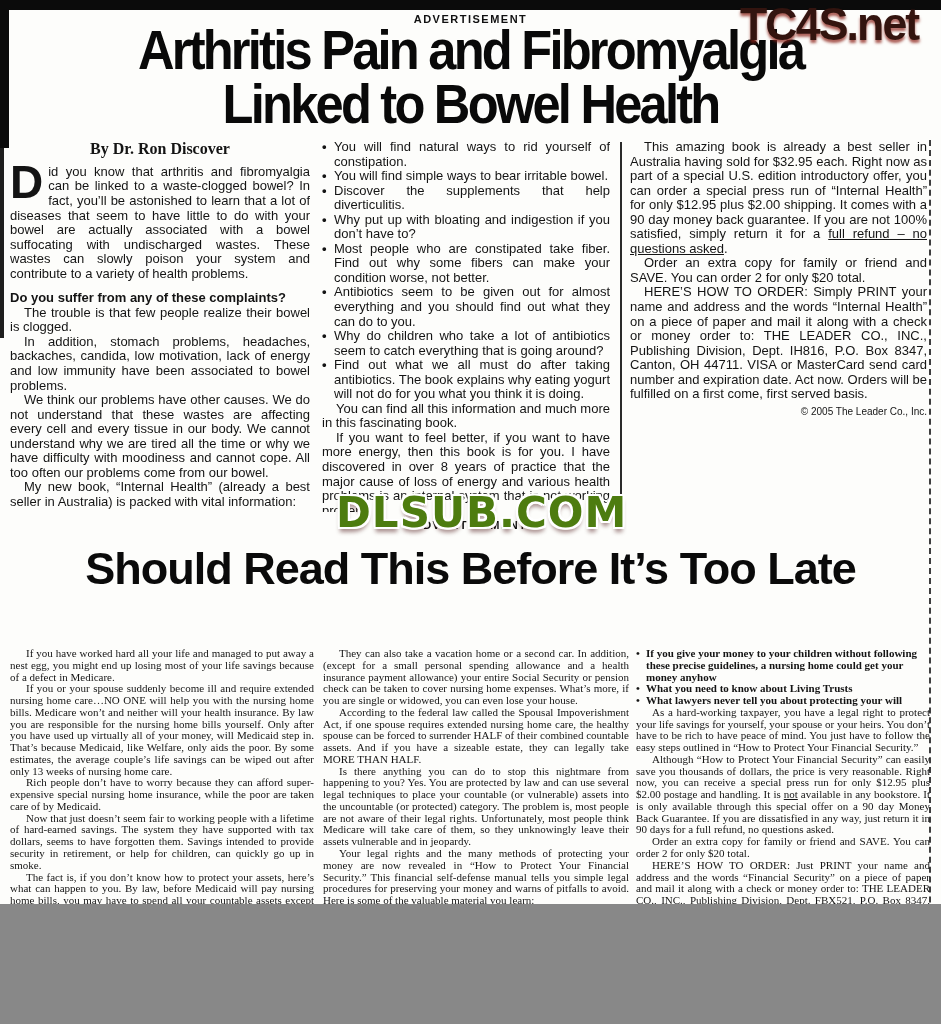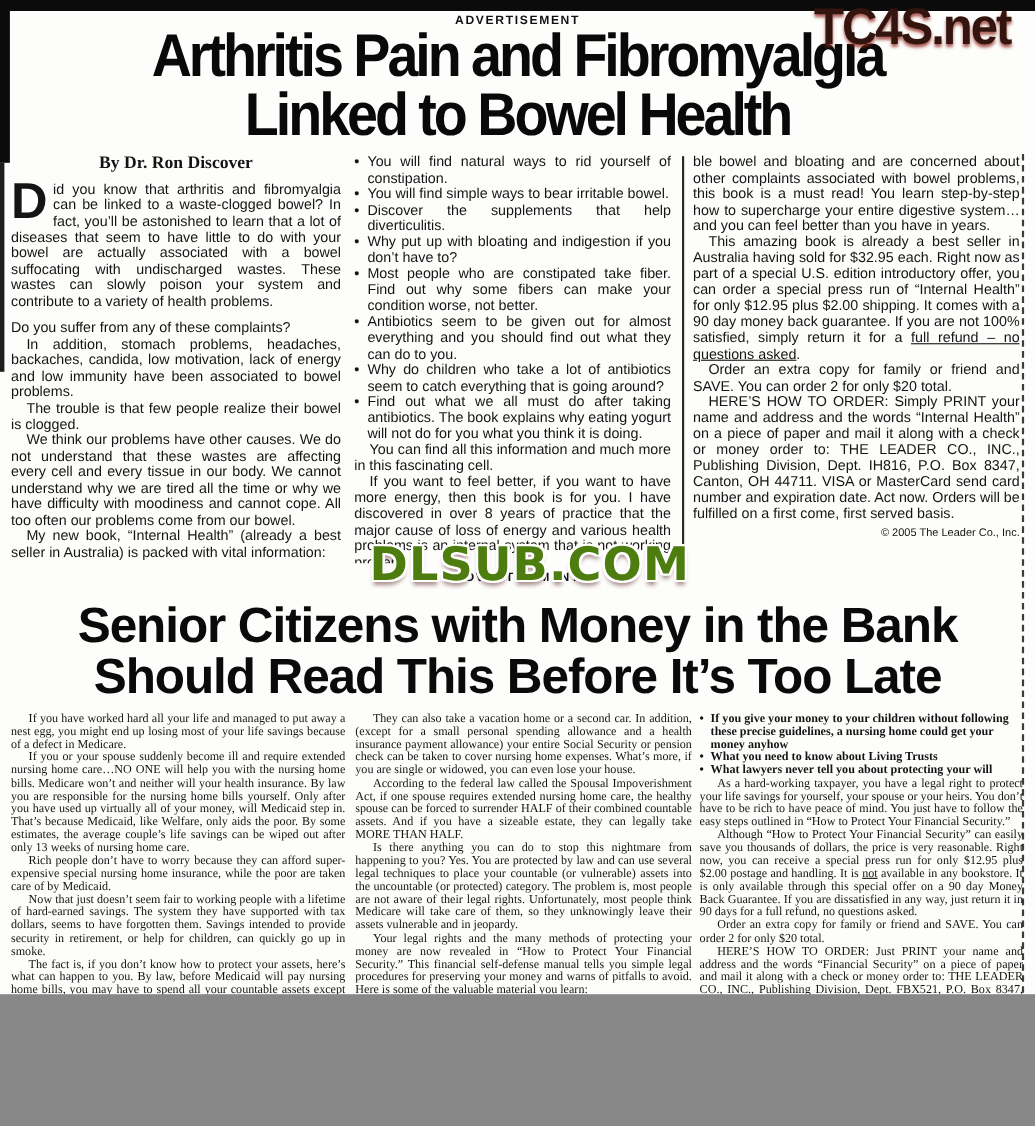--- a/index.html
+++ b/index.html
@@ -22,21 +22,21 @@
                font-size:55px;line-height:0.98;letter-spacing:-3px;transform:scaleX(0.92);color:#090909;}
   .a1col{position:absolute;top:140px;height:372px;font-size:13px;line-height:1.12;
          text-align:justify;overflow:hidden;}
   .a1col p{margin:0;}
   .c1{left:10px;width:300px;}
   .c2{left:322px;width:288px;}
   .c3{left:630px;width:297px;}
   .byline{font-family:"Liberation Serif",serif;font-weight:bold;font-size:16px;text-align:center;
           margin:0 0 7px 0;}
   .dropcap{float:left;font-weight:bold;font-size:46px;line-height:34px;padding-right:5px;}
-  .subhead{font-weight:normal;text-align:left;margin-top:10px !important;}
+  .subhead{font-weight:bold;text-align:left;margin-top:10px !important;}
   .ind{text-indent:14px;}
   .blt{display:flex;}
   .blt .dot{flex:0 0 12px;font-weight:bold;}
   .blt .bt{flex:1;text-align:justify;}
   .ul{text-decoration:underline;}
   .copy{text-align:right;font-size:10px;margin-top:4px !important;}
 
   
   .a2-headline{position:absolute;top:546px;left:0;width:941px;text-align:center;font-weight:bold;
                font-size:45px;line-height:1.02;letter-spacing:-1px;color:#0a0a0a;}
@@ -82,22 +82,22 @@
 
   <div class="a1-headline">
     <div>Arthritis Pain and Fibromyalgia</div>
     <div>Linked to Bowel Health</div>
   </div>
 
   <div class="a1col c1">
     <div class="byline">By Dr. Ron Discover</div>
     <p><span class="dropcap">D</span><span>id you know that arthritis and fibromyalgia can be linked to a waste-clogged bowel? In fact, you’ll be astonished to learn that a lot of diseases that seem to have little to do with your bowel are actually associated with a bowel suffocating with undischarged wastes. These wastes can slowly poison your system and contribute to a variety of health problems.</span></p>
     <p class="subhead">Do you suffer from any of these complaints?</p>
+    <p class="ind">The trouble is that few people realize their bowel is clogged.</p>
     <p class="ind">In addition, stomach problems, headaches, backaches, candida, low motivation, lack of energy and low immunity have been associated to bowel problems.</p>
-    <p class="ind">The trouble is that few people realize their bowel is clogged.</p>
     <p class="ind">We think our problems have other causes. We do not understand that these wastes are affecting every cell and every tissue in our body. We cannot understand why we are tired all the time or why we have difficulty with moodiness and cannot cope. All too often our problems come from our bowel.</p>
     <p class="ind">My new book, “Internal Health”  (already a best seller in Australia) is packed with vital information:</p>
   </div>
 
   <div class="a1col c2">
     <div>
         <div class="blt">
           <span class="dot">•</span>
           <span class="bt">You will find natural ways to rid yourself of constipation.</span>
         </div>
@@ -123,37 +123,35 @@
         </div>
         <div class="blt">
           <span class="dot">•</span>
           <span class="bt">Why do children who take a lot of antibiotics seem to catch everything that is going around?</span>
         </div>
         <div class="blt">
           <span class="dot">•</span>
           <span class="bt">Find out what we all must do after taking antibiotics. The book explains why eating yogurt will not do for you what you think it is doing.</span>
         </div>
       </div>
-    <p class="ind">You can find all this information and much more in this fascinating cell.</p>
+    <p class="ind">You can find all this information and much more in this fascinating book.</p>
     <p class="ind">If you want to feel better, if you want to have more energy, then this book is for you. I have discovered in over 8 years of practice that the major cause of loss of energy and various health problems is an internal system that is not working properly.</p>
 
   </div>
 
   <div class="a1col c3">
-    <p>ble bowel and bloating and are concerned about other complaints associated with bowel problems, this book is a must read! You learn step-by-step how to supercharge your entire digestive system…and you can feel better than you have in years.</p>
     <p class="ind"><span>This amazing book is already a best seller in Australia having sold for $32.95 each. Right now as part of a special U.S. edition introductory offer, you can order a special press run of “Internal Health” for only $12.95 plus $2.00 shipping. It comes with a 90 day money back guarantee. If you are not 100% satisfied, simply return it for a </span><span class="ul">full refund – no questions asked</span><span>.</span></p>
     <p class="ind">Order an extra copy for family or friend and SAVE. You can order 2 for only $20 total.</p>
     <p class="ind">HERE’S HOW TO ORDER: Simply PRINT your name and address and the words “Internal Health” on a piece of paper and mail it along with a check or money order to: THE LEADER CO., INC., Publishing Division, Dept. IH816, P.O. Box 8347, Canton, OH 44711. VISA or MasterCard send card number and expiration date. Act now. Orders will be fulfilled on a first come, first served basis.</p>
     <p class="copy">© 2005 The Leader Co., Inc.</p>
   </div>
 
   <div class="adlabel mid">ADVERTISEMENT</div>
 
   <div class="a2-headline">
-    <div>Senior Citizens with Money in the Bank</div>
     <div>Should Read This Before It’s Too Late</div>
   </div>
 
   <div class="a2col d1">
     <p class="ind2">If you have worked hard all your life and managed to put away a nest egg, you might end up losing most of your life savings because of a defect in Medicare.</p>
     <p class="ind2">If you or your spouse suddenly become ill and require extended nursing home care…NO ONE will help you with the nursing home bills. Medicare won’t and neither will your health insurance. By law you are responsible for the nursing home bills yourself. Only after you have used up virtually all of your money, will Medicaid step in. That’s because Medicaid, like Welfare, only aids the poor. By some estimates, the average couple’s life savings can be wiped out after only 13 weeks of nursing home care.</p>
     <p class="ind2">Rich people don’t have to worry because they can afford super-expensive special nursing home insurance, while the poor are taken care of by Medicaid.</p>
     <p class="ind2">Now that just doesn’t seem fair to working people with a lifetime of hard-earned savings. The system they have supported with tax dollars, seems to have forgotten them. Savings intended to provide security in retirement, or help for children, can quickly go up in smoke.</p>
     <p class="ind2">The fact is, if you don’t know how to protect your assets, here’s what can happen to you. By law, before Medicaid will pay nursing home bills, you may have to spend all your countable assets except $2000 (or as low as $1500 in some states). Countable assets mean not only money in checking and savings accounts…but also any funds in CD’s, IRA’s, Savings Bonds, Mutual Funds, stocks, whole life insurance, annuities and other types of investments, as well as most trust assets.</p>
   </div>

